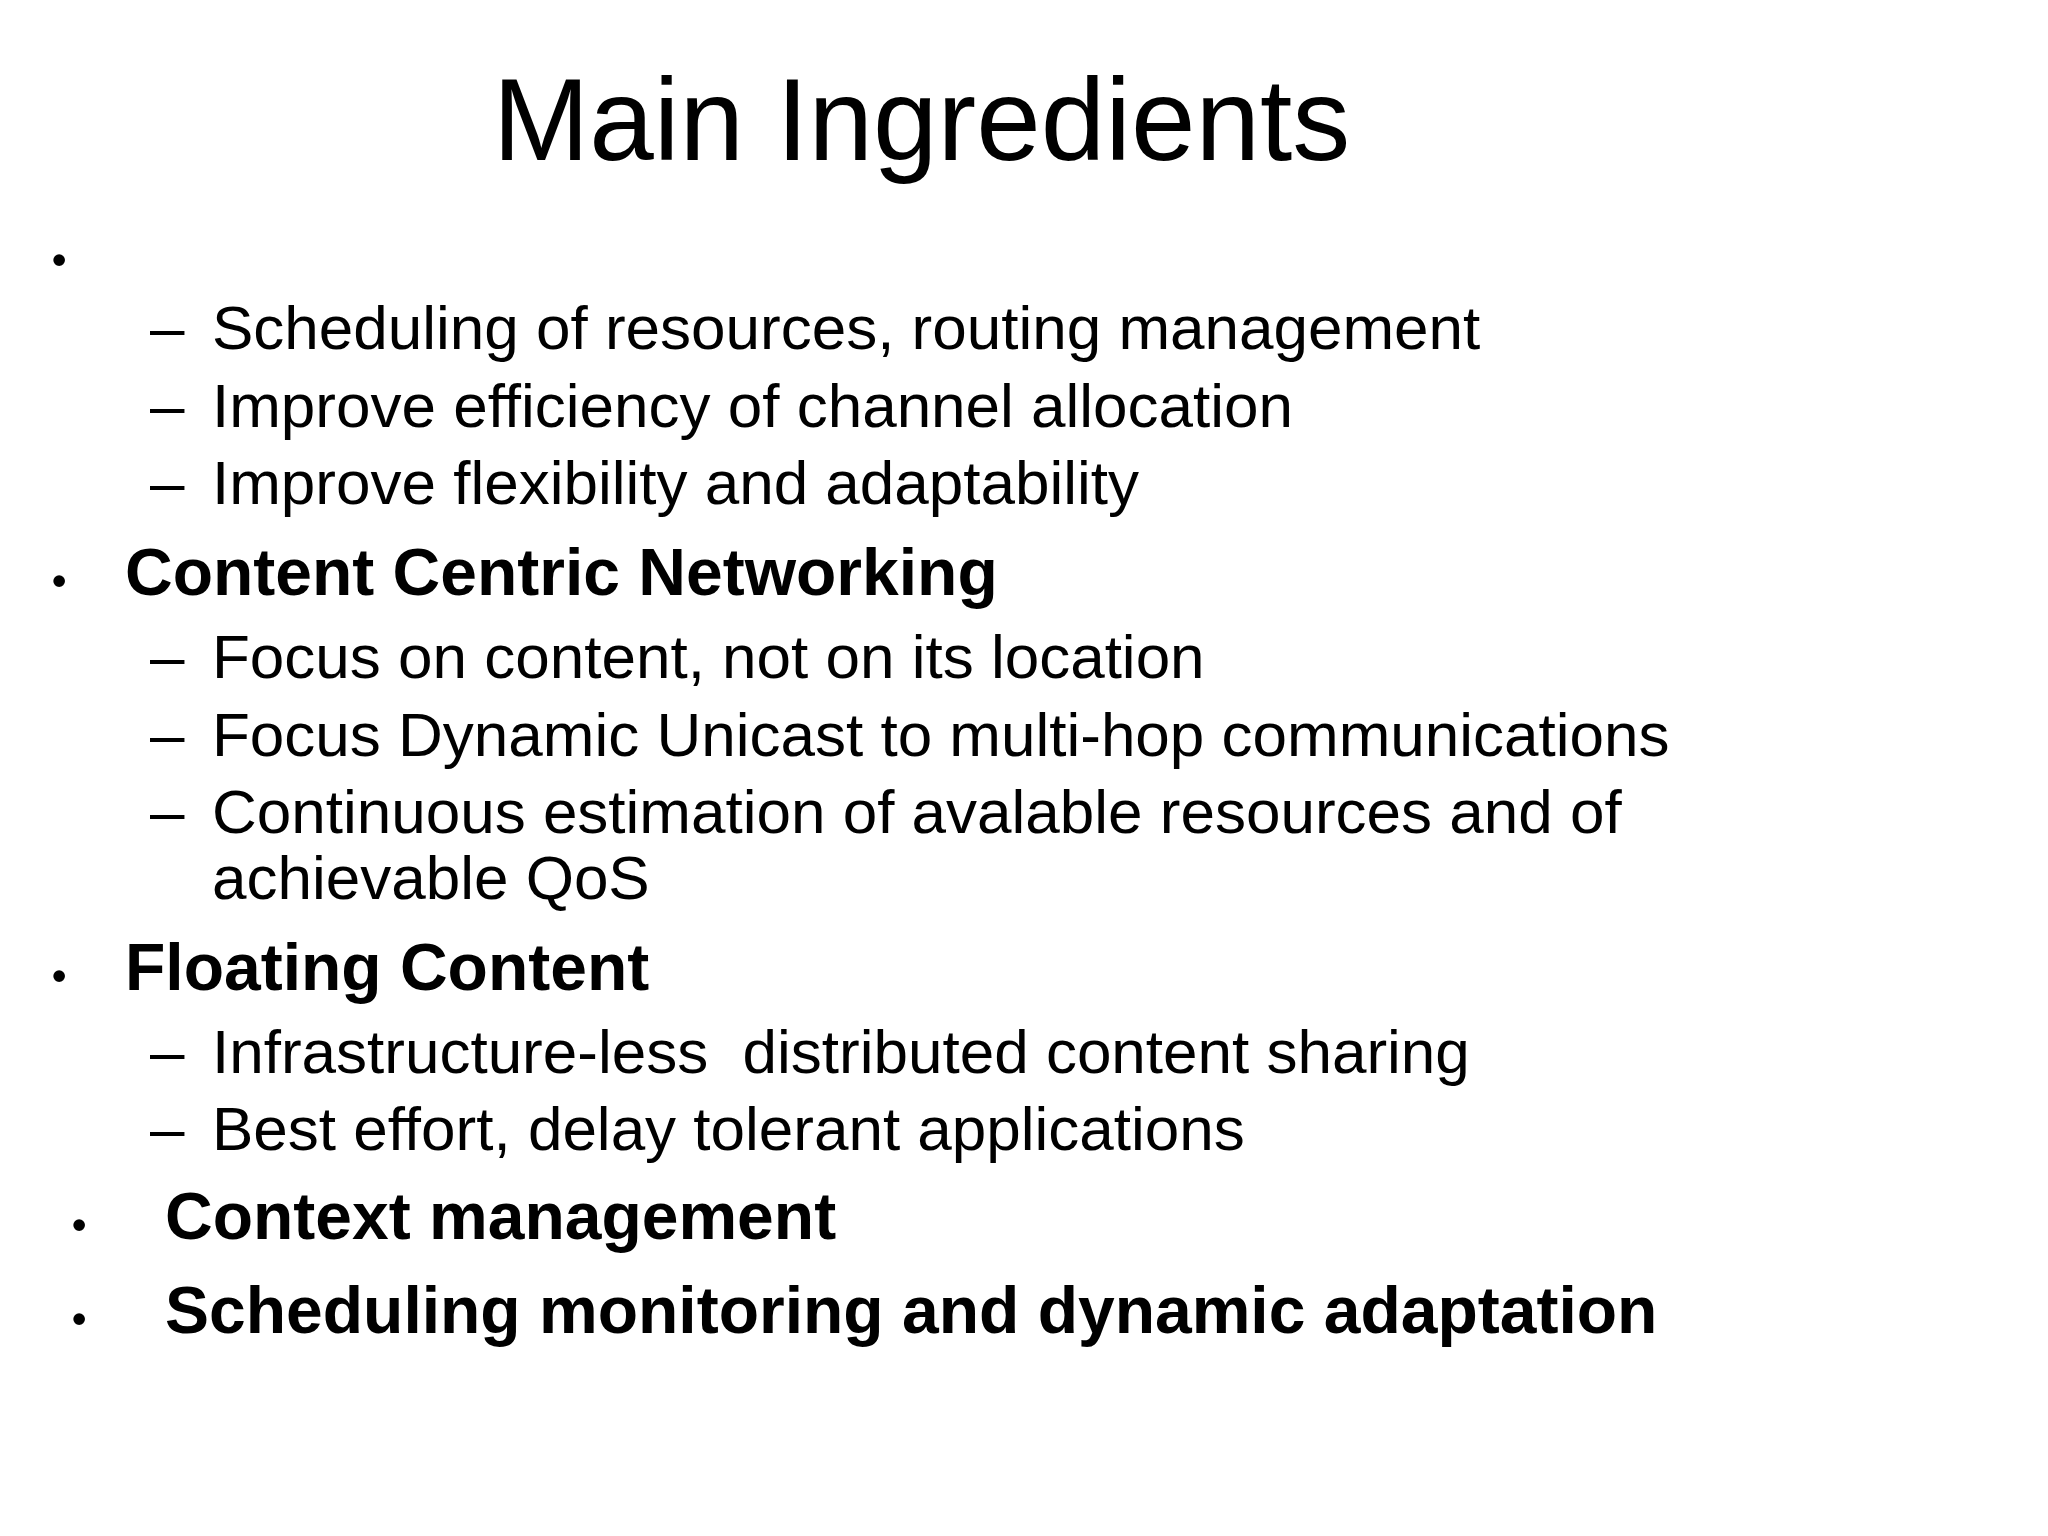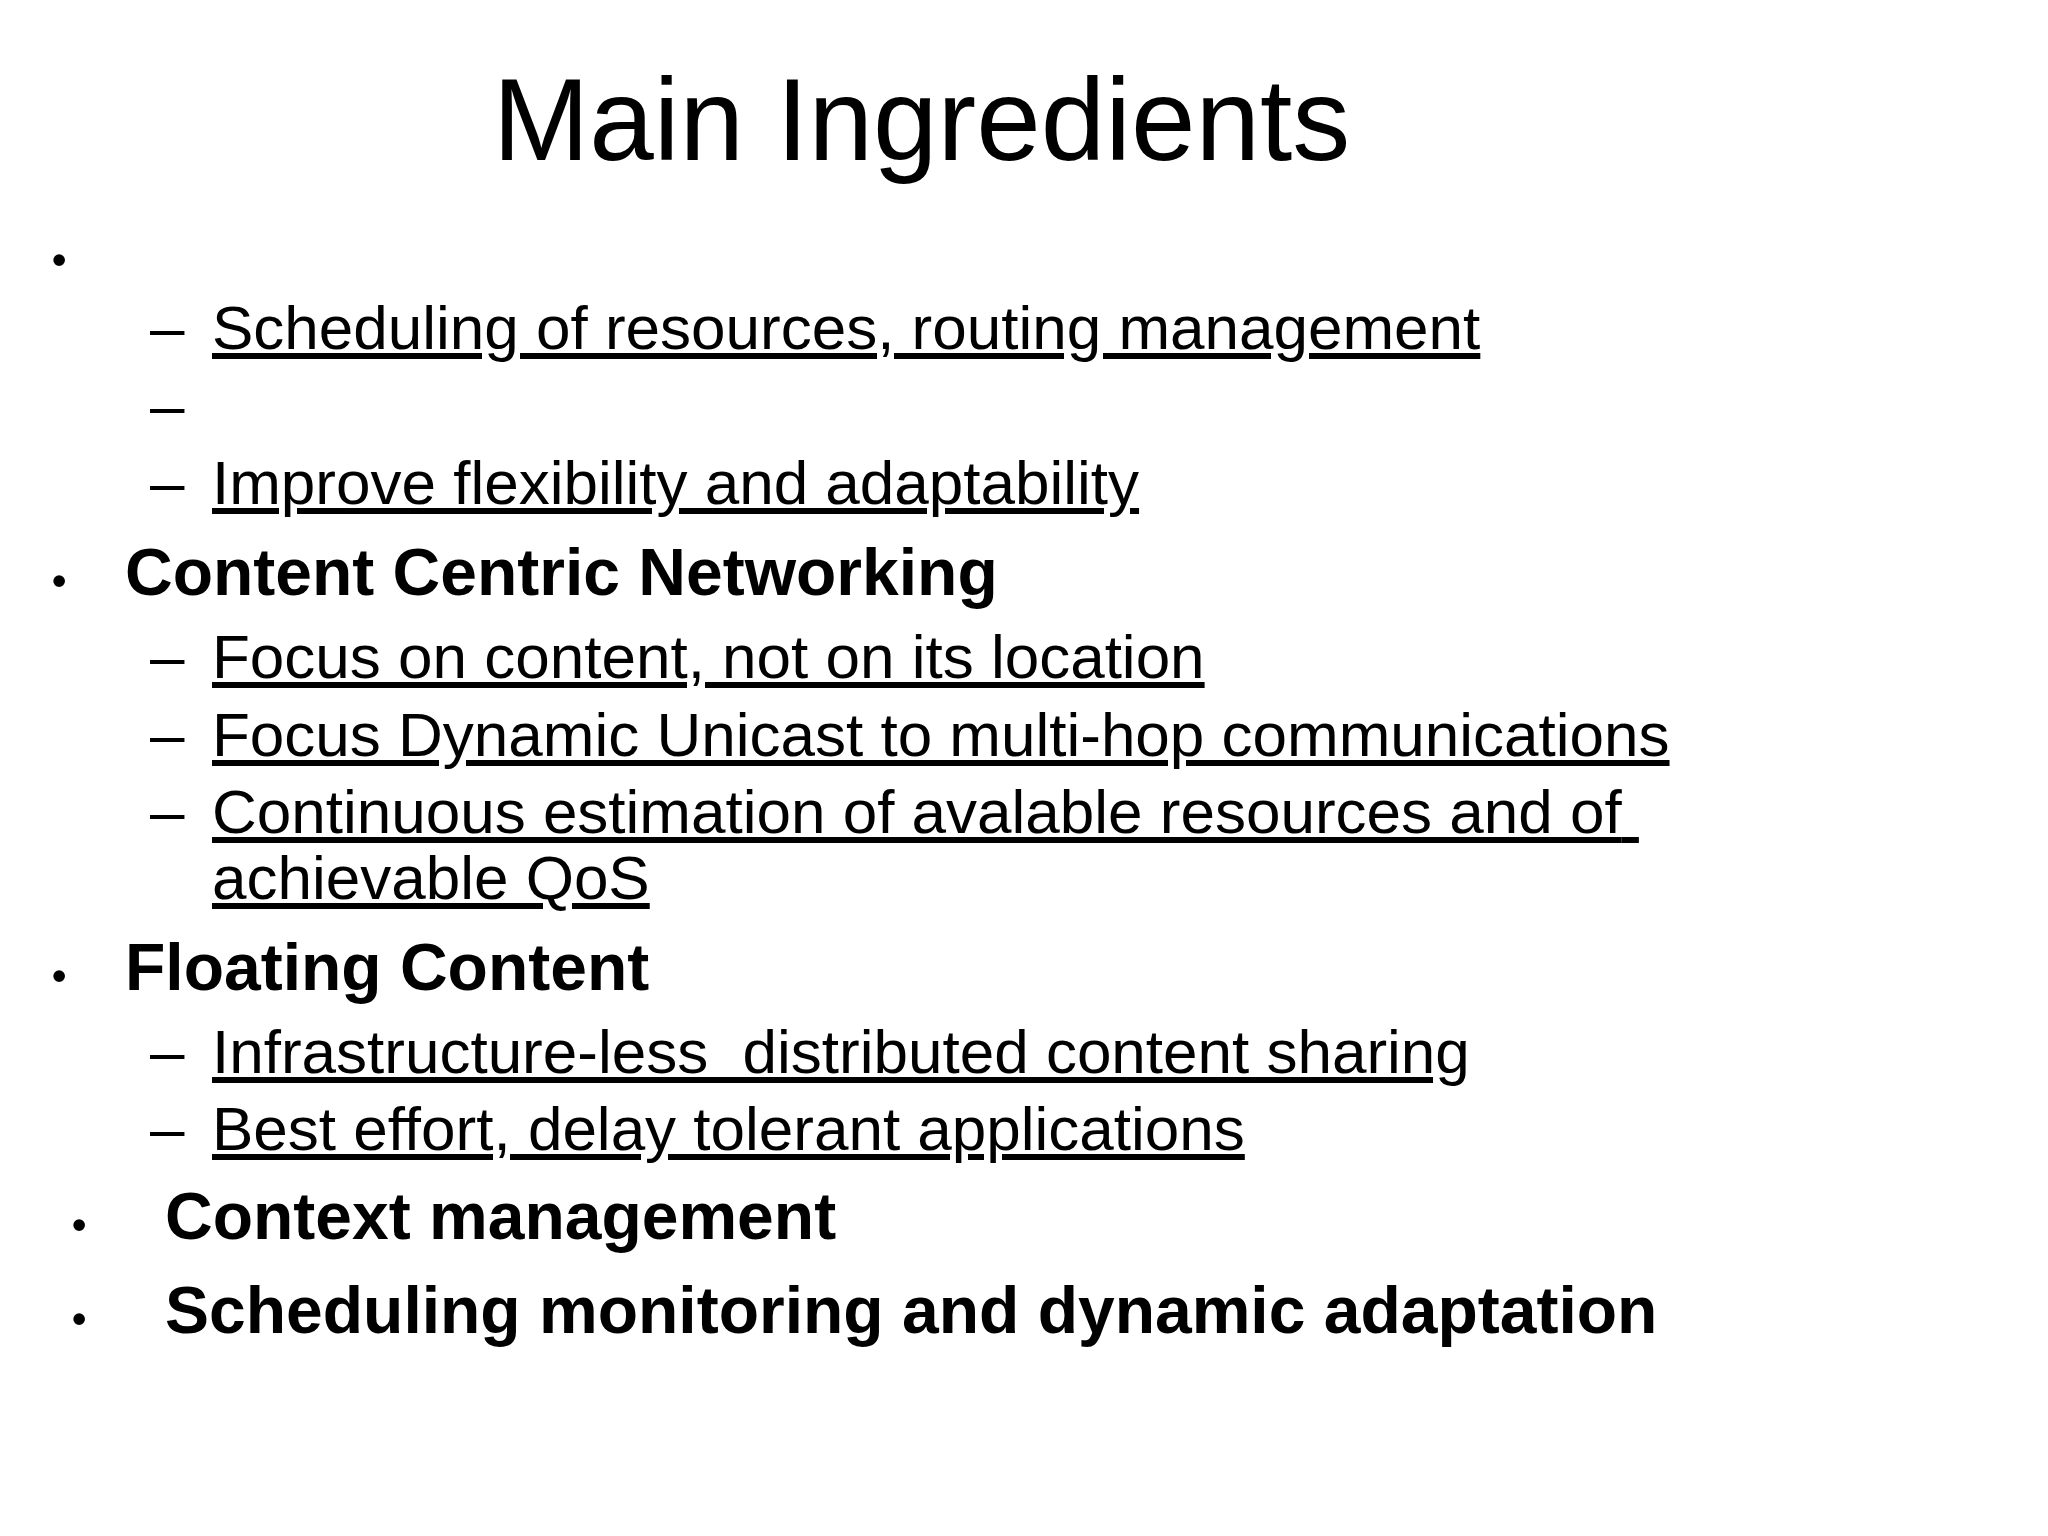--- a/index.html
+++ b/index.html
@@ -61,38 +61,38 @@
     padding-left: 150px;
     margin: 4px 0 12px 0;
   }
   .l2 .marker {
     flex: none;
     width: 62px;
   }
   .l2 .text {
     max-width: 1790px;
     white-space: pre-wrap;
-    text-decoration: underline;
   }
 </style>
 </head>
 <body>
 
 <div class="slide">
   <h1 class="title">Main Ingredients</h1>
   <div class="content">
       <div class="l1">
         <span class="marker">•</span>
       </div>
       <div class="l2">
         <span class="marker">–</span>
         <span class="text">Scheduling of resources, routing management</span>
       </div>
       <div class="l2">
         <span class="marker">–</span>
+        <span class="text">Improve efficiency of channel allocation</span>
       </div>
       <div class="l2">
         <span class="marker">–</span>
         <span class="text">Improve flexibility and adaptability</span>
       </div>
       <div class="l1">
         <span class="marker">•</span>
         <span class="text">Content Centric Networking</span>
       </div>
       <div class="l2">

